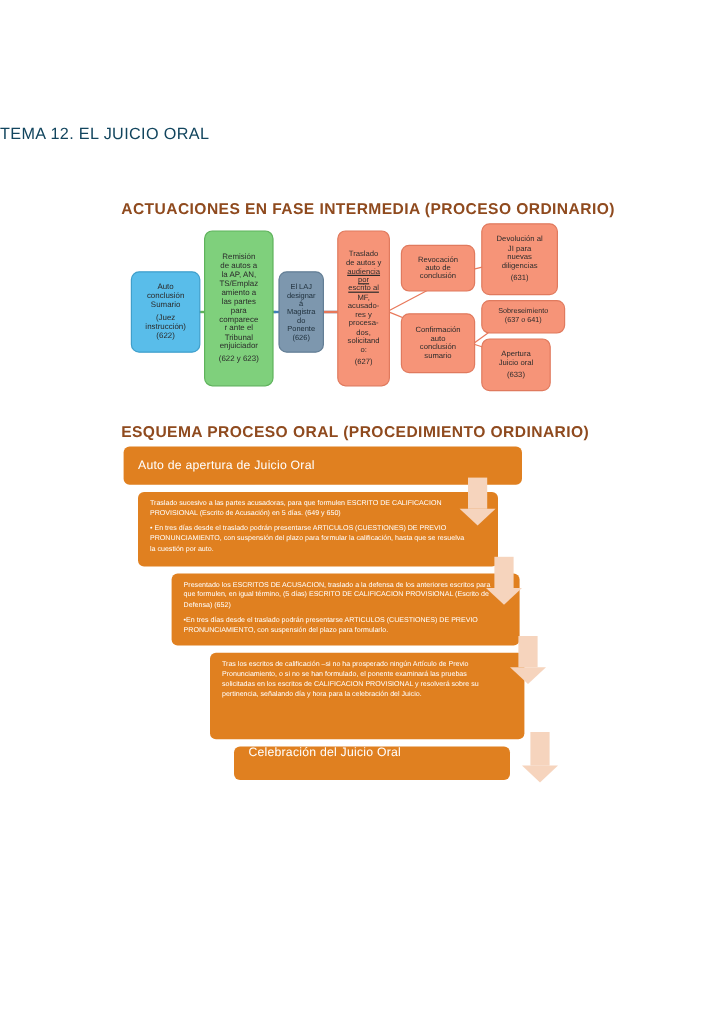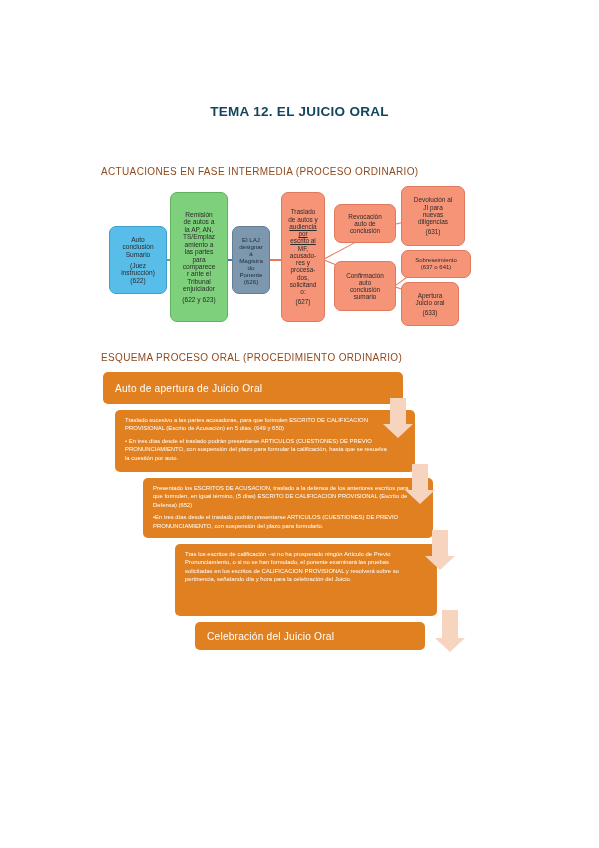--- a/index.html
+++ b/index.html
@@ -21,23 +21,22 @@
     inset: 0;
     background: #ffffff;
   }
 
   
   .doc-title {
     position: absolute;
     left: 0;
     right: 0;
     top: 104px;
-    text-align: center;
     font-size: 13.5px;
-    font-weight: bold;
+    font-weight: normal;
     letter-spacing: 0.3px;
     color: #12455e;
   }
 
   
   .section-bar {
     position: absolute;
     left: 82px;
     top: 136px;
     width: 434px;
@@ -53,22 +52,22 @@
     font-size: 8.5px;
     font-weight: bold;
     letter-spacing: 0.65px;
     padding-left: 8px;
     white-space: nowrap;
   }
 
   
   .sub-heading {
     position: absolute;
-    font-size: 10px;
-    font-weight: normal;
+    font-size: 13px;
+    font-weight: bold;
     letter-spacing: 0.35px;
     color: #8f4a1e;
     white-space: nowrap;
   }
   #sub-heading-1 { left: 101px; top: 166px; }
   #sub-heading-2 { left: 101px; top: 352px; }
 
   
   .flow1 {
     position: absolute;
@@ -168,26 +167,26 @@
   }
   .obox-text {
     border-radius: 5px;
     font-size: 5.9px;
     line-height: 1.42;
     padding: 6px 22px 6px 10px;
   }
   .obox-text p { margin: 0 0 4px 0; }
   .obox-text p:last-child { margin-bottom: 0; }
 
-  #obox-apertura-titulo { left: 8px;  top: 0px;   width: 300px; height: 32px; }
+  #obox-apertura-titulo { left: 8px;  top: 0px;   width: 332px; height: 32px; }
   #obox-paso-1         { left: 20px; top: 38px;  width: 300px; height: 62px; }
   #obox-paso-2         { left: 48px; top: 106px; width: 290px; height: 60px; }
   #obox-paso-3         { left: 80px; top: 172px; width: 262px; height: 72px; }
   #obox-celebracion    { left: 100px; top: 250px; width: 230px; height: 28px;
-                         display:flex; align-items:center; font-size: 10.2px;
+                         display:flex; font-size: 10.2px;
                          padding-left: 12px; border-radius: 5px; letter-spacing:0.2px; }
 
   
   .arrow-down {
     position: absolute;
     z-index: 4;
   }
   .arrow-down .shaft {
     position: absolute;
     left: 7px;

